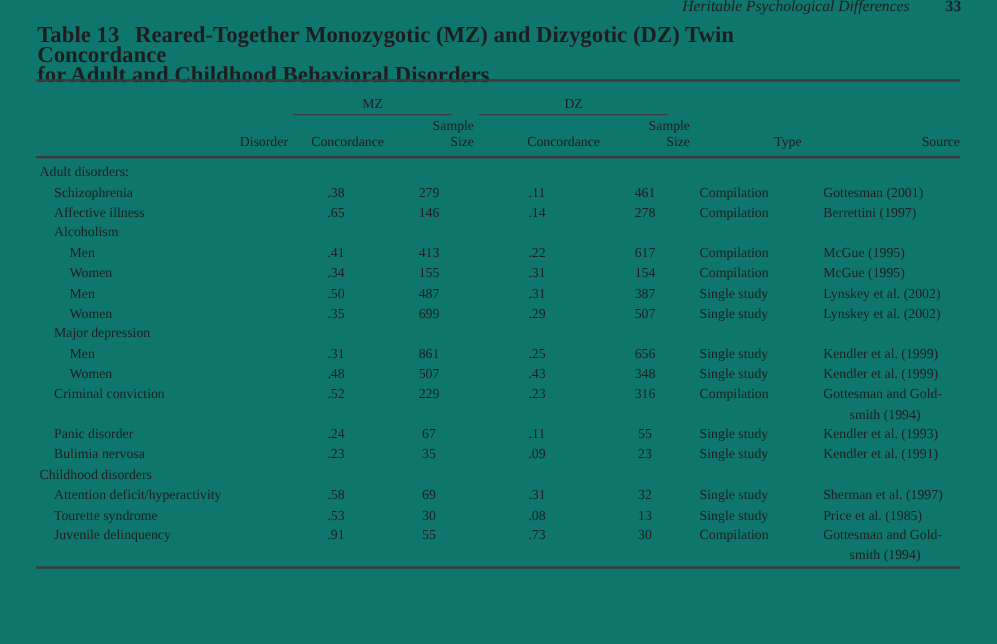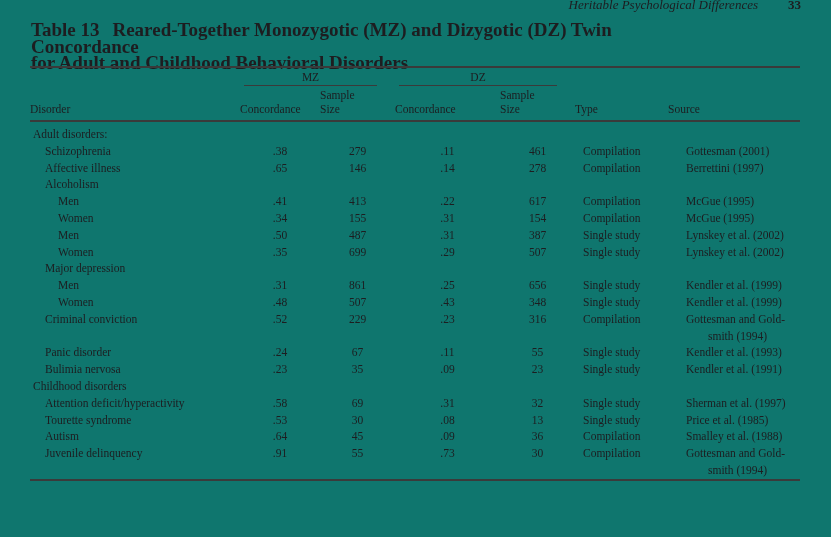--- a/index.html
+++ b/index.html
@@ -41,31 +41,31 @@
     left: 30px;
     top: 66px;
     width: 770px;
     border-collapse: collapse;
     table-layout: fixed;
     border-top: 2px solid #3a3a3a;
     border-bottom: 2.5px solid #3a3a3a;
     font-size: 11.5px;
   }
   thead th { font-weight: normal; padding: 0; }
-  tr.spanner-row th { padding-top: 3px; }
+  tr.spanner-row th { padding-top: 13px; }
   .spanner {
     text-align: center;
     padding-bottom: 2px;
     border-bottom: 1.5px solid #3a3a3a;
     margin: 0 18px 0 4px;
     font-size: 11.5px;
   }
   tr.header-row th {
     vertical-align: bottom;
-    text-align: left;
+    text-align: right;
     padding: 3px 0 4px;
     line-height: 13.5px;
     border-bottom: 2.5px solid #3a3a3a;
     font-size: 11.5px;
   }
   tbody td {
     vertical-align: top;
     line-height: 16.8px;
     padding: 0;
   }
@@ -284,31 +284,20 @@
           <td class="c-num">.53</td>
           <td class="c-num">30</td>
           <td class="c-num">.08</td>
           <td class="c-num">13</td>
           <td class="c-type">Single study</td>
           <td class="c-source">
             <div>Price et al. (1985)</div>
           </td>
         </tr>
         <tr>
-          <td class="c-disorder indent-1">Autism</td>
-          <td class="c-num">.64</td>
-          <td class="c-num">45</td>
-          <td class="c-num">.09</td>
-          <td class="c-num">36</td>
-          <td class="c-type">Compilation</td>
-          <td class="c-source">
-            <div>Smalley et al. (1988)</div>
-          </td>
-        </tr>
-        <tr>
           <td class="c-disorder indent-1">Juvenile delinquency</td>
           <td class="c-num">.91</td>
           <td class="c-num">55</td>
           <td class="c-num">.73</td>
           <td class="c-num">30</td>
           <td class="c-type">Compilation</td>
           <td class="c-source">
             <div>Gottesman and Gold-</div>
             <div class="src-line2">smith (1994)</div>
           </td>

